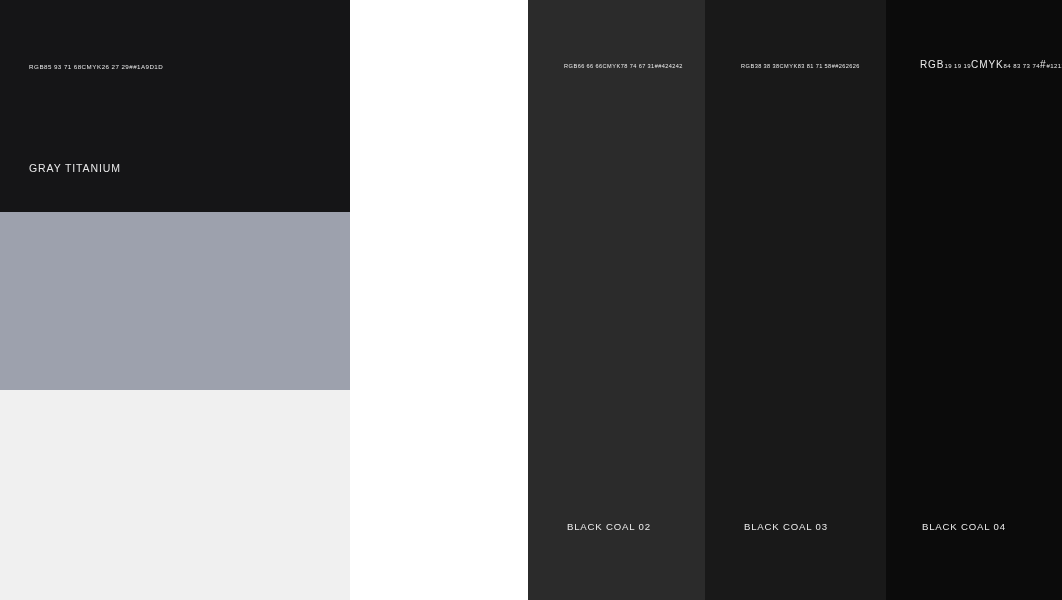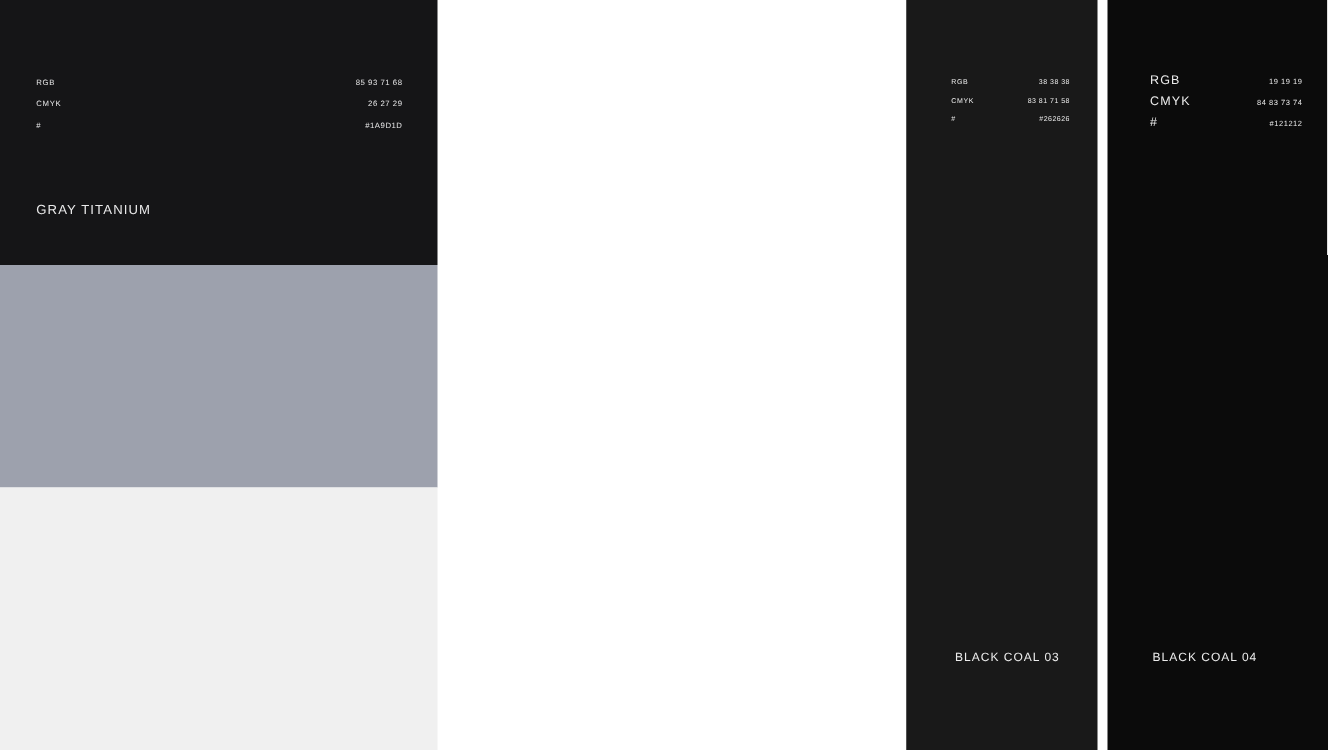--- a/index.html
+++ b/index.html
@@ -25,21 +25,21 @@
     box-sizing: border-box;
     overflow: hidden;
   }
 
   
   .spec {
     position: absolute;
     left: 0;
     right: 0;
     display: flex;
-    flex-direction: column;
+    flex-direction: row;
   }
   .spec-row {
     display: flex;
     justify-content: space-between;
     align-items: baseline;
     line-height: 1;
   }
   .spec-label {
     letter-spacing: 0.09em;
     white-space: nowrap;
@@ -103,21 +103,21 @@
   }
 
   #swatch-black-coal-01 { left: 350px;  width: 178px; }
   #swatch-black-coal-01 .spec { padding: 0 22px 0 36px; }
   #swatch-black-coal-01 .swatch-name { left: 39px; }
 
   #swatch-black-coal-02 { left: 528px;  width: 177px; }
   #swatch-black-coal-02 .spec { padding: 0 22px 0 36px; }
   #swatch-black-coal-02 .swatch-name { left: 39px; }
 
-  #swatch-black-coal-03 { left: 725px;  width: 153px; text-decoration: underline; }
+  #swatch-black-coal-03 { left: 705px;  width: 181px; text-decoration: underline; }
   #swatch-black-coal-03 .spec { padding: 0 22px 0 36px; }
   #swatch-black-coal-03 .swatch-name { left: 39px; }
 
   #swatch-black-coal-04 { left: 886px;  width: 176px; }
   #swatch-black-coal-04 .spec {
     padding: 0 20px 0 34px;
     top: 60px;
     font-size: 10px;
   }
   #swatch-black-coal-04 .spec-row { height: 17px; }
@@ -151,20 +151,37 @@
     
     
   </div>
 
   <div class="swatch col-left" id="swatch-white" style="background: rgb(240, 240, 240); color: rgb(59, 59, 59);">
     
     
   </div>
 
 
+  <div class="swatch col-dark" id="swatch-black-coal-02" style="background: rgb(43, 43, 43); color: rgb(237, 237, 237);">
+    <div class="spec">
+      <div class="spec-row">
+        <span class="spec-label">RGB</span>
+        <span class="spec-value">66 66 66</span>
+      </div>
+      <div class="spec-row">
+        <span class="spec-label">CMYK</span>
+        <span class="spec-value">78 74 67 31</span>
+      </div>
+      <div class="spec-row">
+        <span class="spec-label">#</span>
+        <span class="spec-value">#424242</span>
+      </div>
+    </div>
+    <div class="swatch-name">BLACK COAL 02</div>
+  </div>
 
   <div class="swatch col-dark" id="swatch-black-coal-03" style="background: rgb(25, 25, 25); color: rgb(236, 236, 236);">
     <div class="spec">
       <div class="spec-row">
         <span class="spec-label">RGB</span>
         <span class="spec-value">38 38 38</span>
       </div>
       <div class="spec-row">
         <span class="spec-label">CMYK</span>
         <span class="spec-value">83 81 71 58</span>

